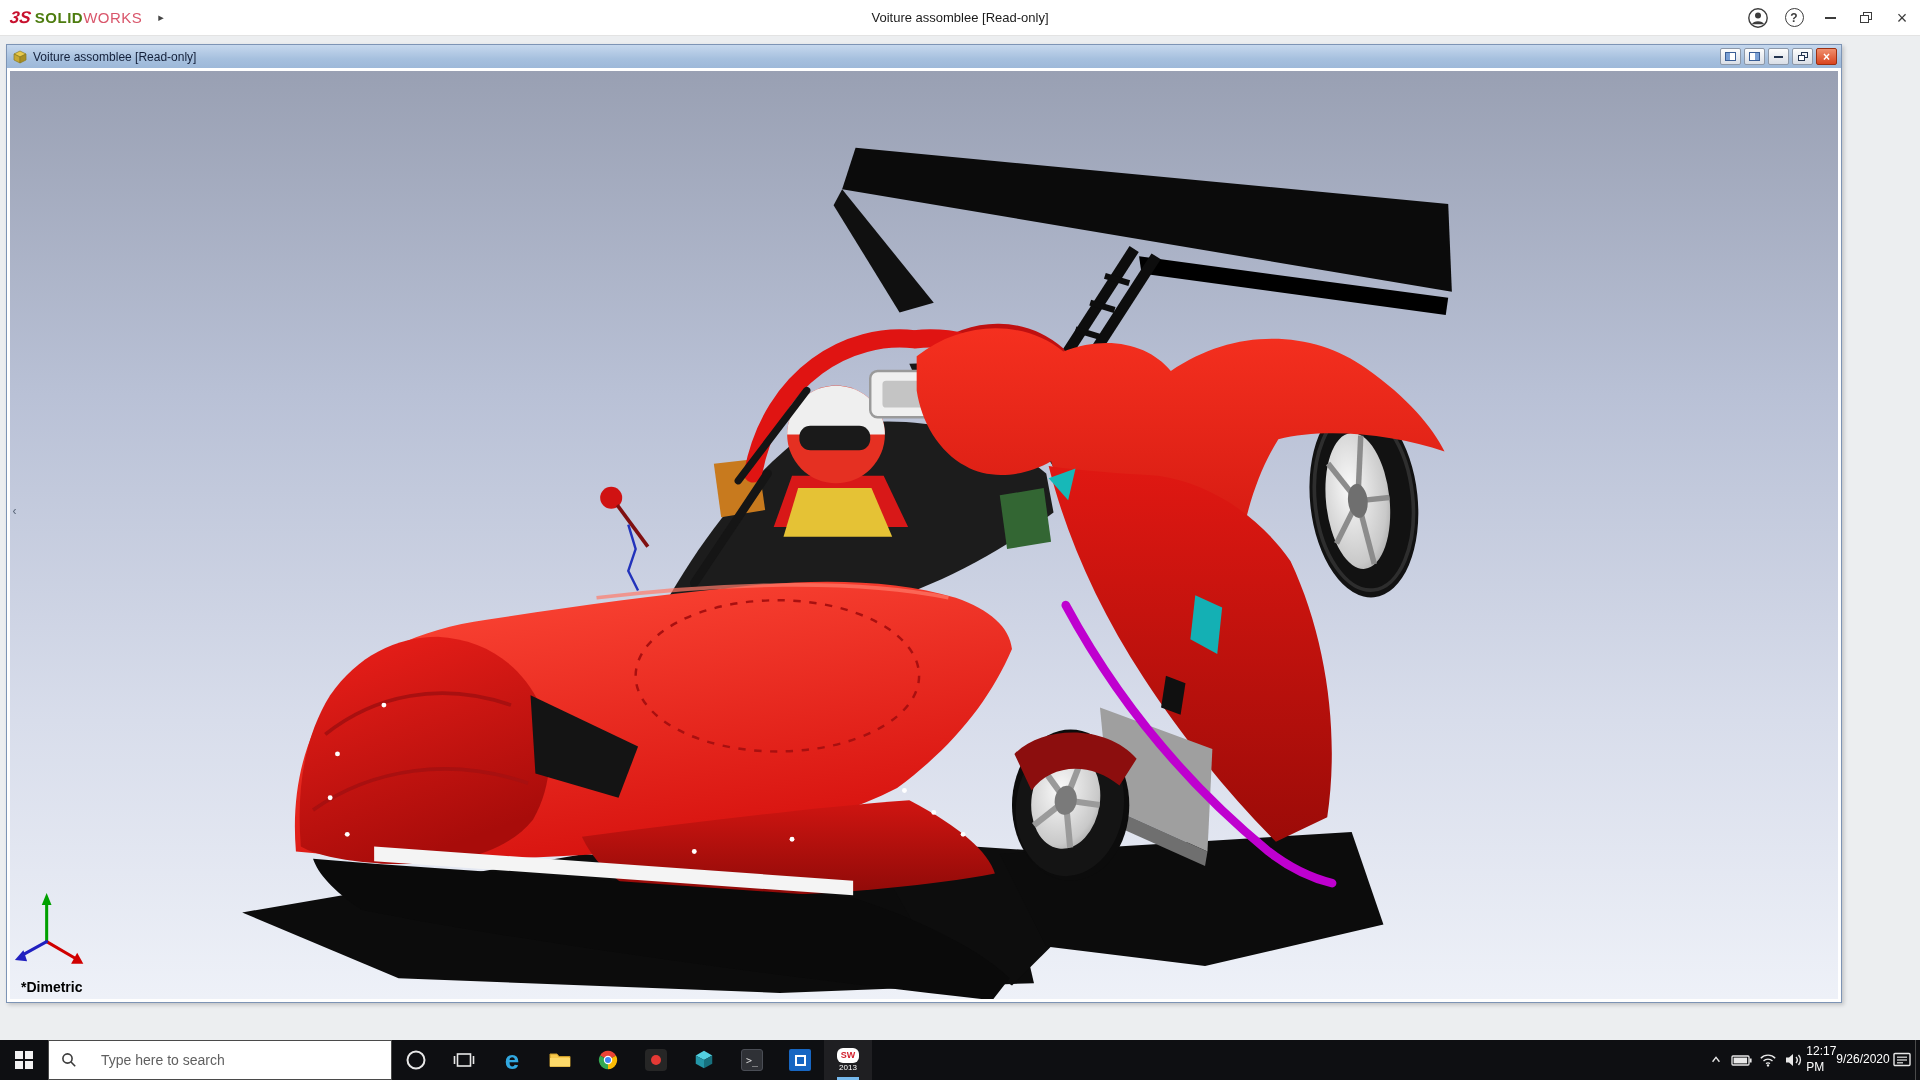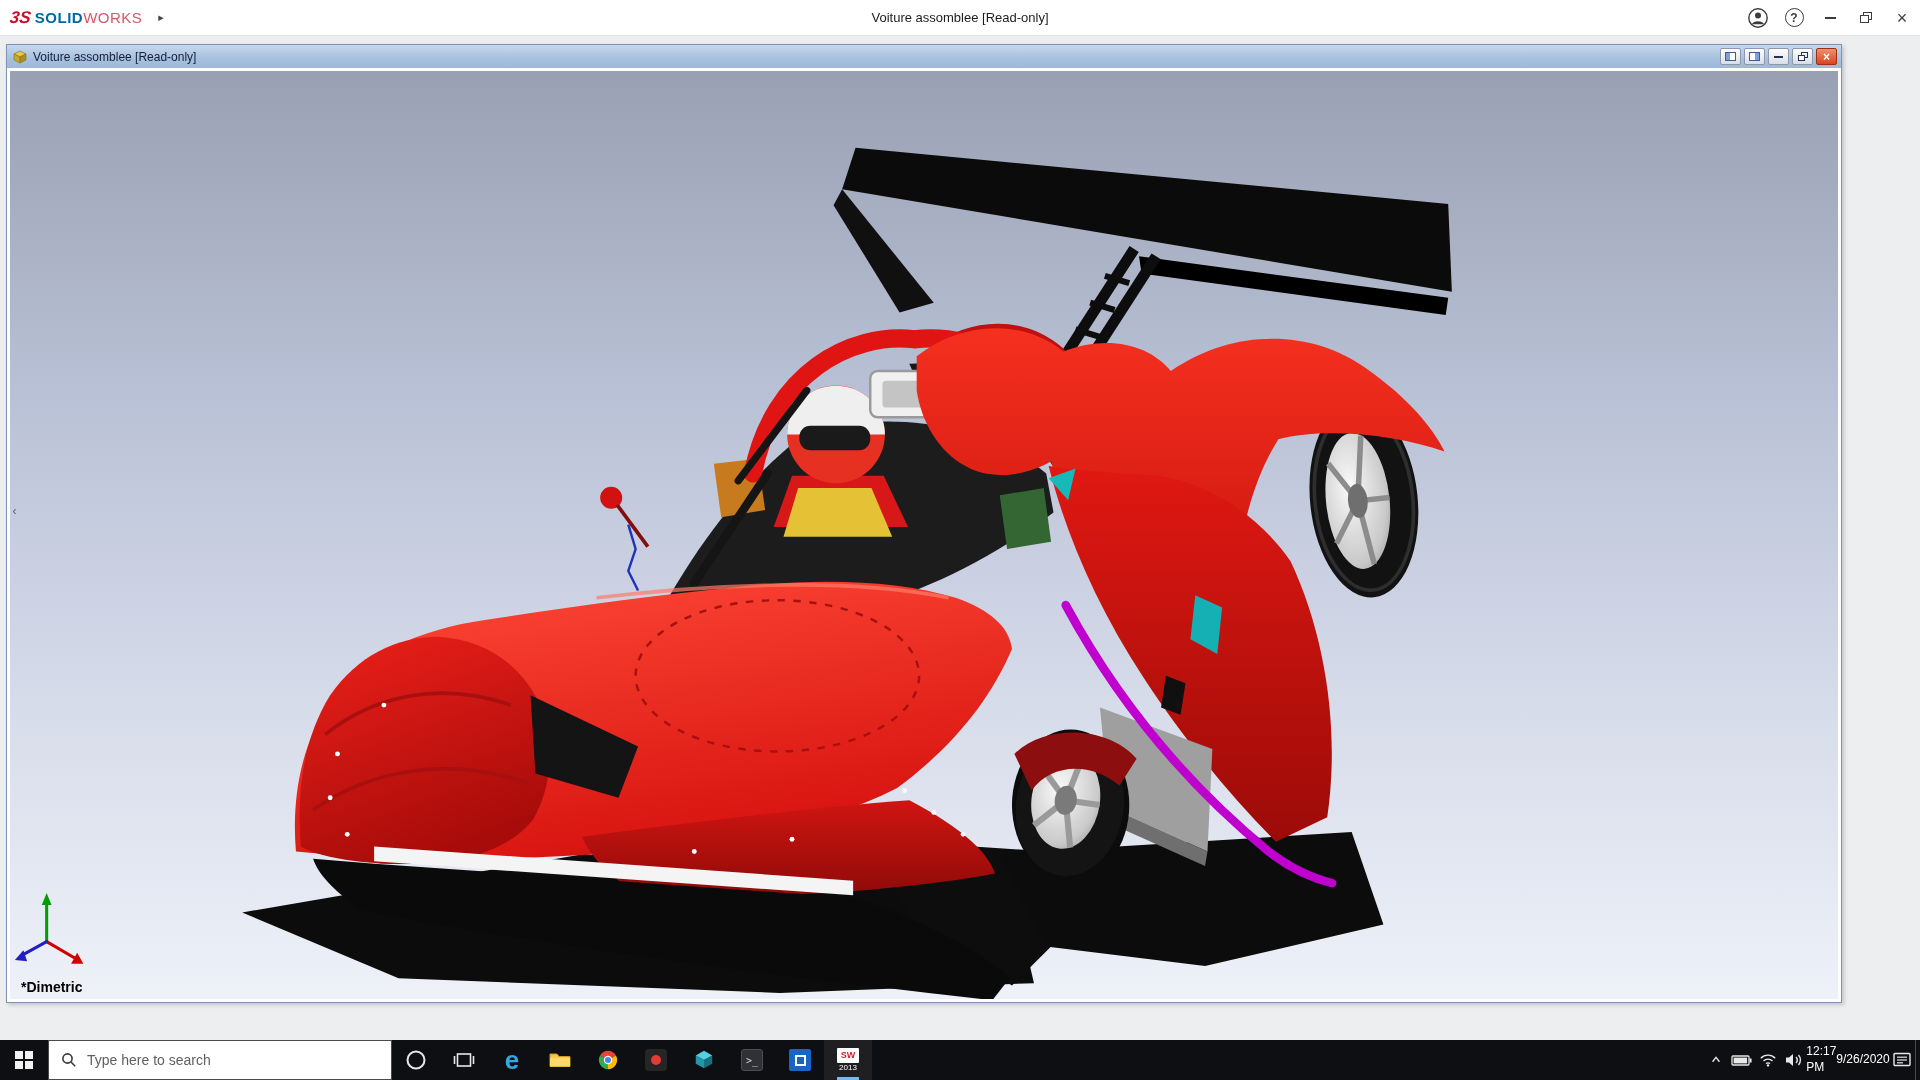--- a/index.html
+++ b/index.html
@@ -6,21 +6,21 @@
   html,body { width:1920px; height:1080px; overflow:hidden;
               font-family:"Liberation Sans", sans-serif; background:#eceef0; }
 
   
   .app-titlebar { position:absolute; top:0; left:0; width:1920px; height:36px;
                   background:#ffffff; border-bottom:1px solid #e3e3e3;
                   display:flex; align-items:center; z-index:30; }
   .logo { display:flex; align-items:baseline; padding-left:10px; }
   .logo-mark { font-style:italic; font-weight:bold; font-size:17px; color:#c8102e;
                transform:skewX(-8deg); margin-right:4px; }
-  .logo-solid { font-weight:bold; font-size:15px; color:#0369a1; letter-spacing:.5px; }
+  .logo-solid { font-weight:bold; font-size:15px; color:#4d7c0f; letter-spacing:.5px; }
   .logo-works { font-weight:normal; font-size:15px; color:#d9566b; letter-spacing:.5px; }
   .expander { font-size:11px; color:#444; margin-left:16px; cursor:default; }
   .app-title { position:absolute; left:50%; transform:translateX(-50%);
                font-size:13px; color:#1c1c1c; white-space:nowrap; }
   .app-controls { margin-left:auto; display:flex; height:100%; }
   .app-btn { width:36px; height:100%; display:flex; align-items:center; justify-content:center;
              color:#3c3c3c; }
   .min-bar { width:11px; height:2px; background:#3c3c3c; display:inline-block; }
   .restore-box { position:relative; width:12px; height:11px; display:inline-block; }
   .restore-box .r1 { position:absolute; left:0; bottom:0; width:9px; height:8px; border:1.4px solid #3c3c3c; background:#fff; }
@@ -58,37 +58,37 @@
                   display:flex; align-items:center; justify-content:center;
                   color:#5a6678; font-size:12px; }
 
   
   .taskbar { position:absolute; bottom:0; left:0; width:1920px; height:40px;
              background:#0e0f12; display:flex; align-items:stretch; z-index:40; }
   .tb-btn { width:48px; display:flex; align-items:center; justify-content:center; }
   .win-logo { display:grid; grid-template-columns:8px 8px; grid-template-rows:8px 8px; gap:2px; }
   .win-logo span { background:#f2f2f2; }
   .search-box { width:344px; background:#ffffff; border:1px solid #4a4a4a;
-                display:flex; align-items:center; padding-left:12px; gap:10px; }
+                display:flex; align-items:center; padding-left:12px; gap:24px; }
   .search-box input { border:none; outline:none; background:transparent; width:260px;
                       font-size:14px; color:#444; font-family:"Liberation Sans",sans-serif; }
   .search-box input::placeholder { color:#5f5f5f; }
   .edge-glyph { font-size:26px; font-weight:bold; color:#31a8e0; line-height:1; }
   .generic-dark { width:22px; height:22px; border-radius:4px; background:#262626;
                   display:flex; align-items:center; justify-content:center; }
   .generic-dark i { width:10px; height:10px; border-radius:50%; background:#e53935; display:block; }
   .terminal-ic { width:22px; height:22px; border-radius:3px; background:#2f3136; border:1px solid #4a4d55;
                  color:#d8d8d8; font-family:"DejaVu Sans Mono",monospace; font-size:10px;
                  display:flex; align-items:center; justify-content:center; }
   .blue-tile { width:22px; height:22px; background:#1766c2; border-radius:2px;
                display:flex; align-items:center; justify-content:center; }
   .blue-tile i { width:11px; height:11px; border:2px solid #fff; display:block; }
   .sw-task { position:relative; background:rgba(255,255,255,.07); flex-direction:column; gap:0; }
   .sw-task .indicator { position:absolute; bottom:0; left:13px; right:13px; height:3px; background:#76b9ed; }
-  .sw-badge { width:22px; height:15px; background:#fff; border-radius:1px; color:#d21f2c;
+  .sw-badge { width:22px; height:15px; background:#fff; border-radius:6px; color:#d21f2c;
               font-weight:bold; font-size:9px; display:flex; align-items:center; justify-content:center; }
   .sw-year { color:#fff; font-size:8px; line-height:1.2; }
   .tray { margin-left:auto; display:flex; align-items:center; }
   .tray-ic { width:26px; height:40px; display:flex; align-items:center; justify-content:center; color:#e8e8e8; }
   .clock { width:82px; display:flex; flex-direction:row; align-items:center; justify-content:center;
            color:#ffffff; font-size:12px; line-height:1.3; }
   .show-desktop { width:5px; border-left:1px solid #4a4a4a; height:40px; }
 </style>
 </head>
 <body>

